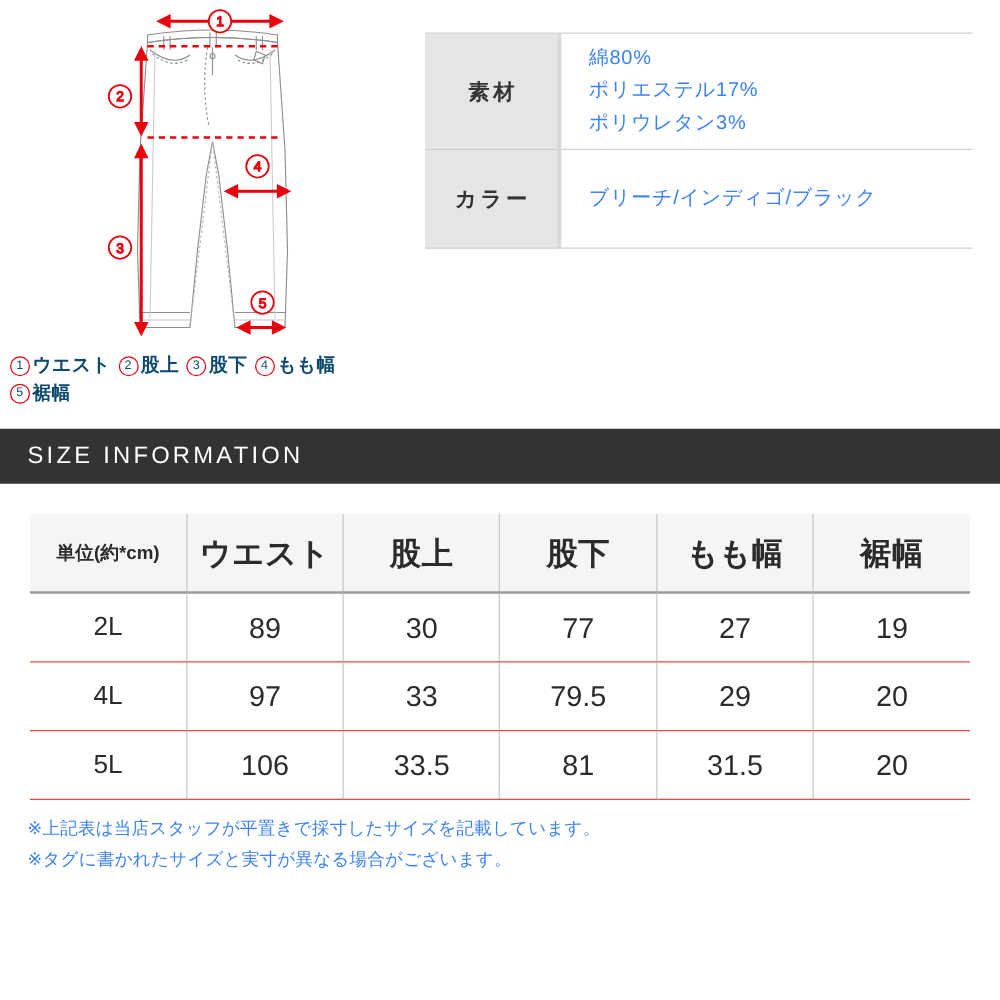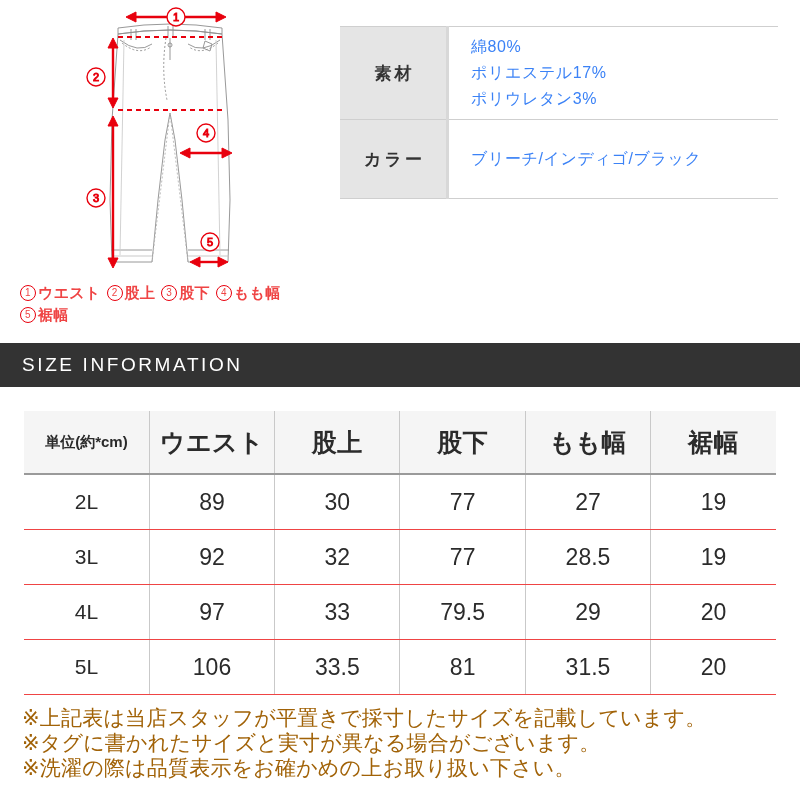--- a/index.html
+++ b/index.html
@@ -30,24 +30,24 @@
     position: relative;
     flex: 0 0 340px;
   }
   .diagram-svg {
     position: absolute;
     left: 0;
     top: 0;
   }
   .legend {
     position: absolute;
-    left: 20px;
+    left: 8px;
     top: 282px;
     width: 320px;
-    color: #ef4444;
+    color: #0c4a6e;
     font-weight: bold;
     font-size: 15px;
     line-height: 22px;
     letter-spacing: 0.3px;
   }
   .legend .lg-item {
     white-space: nowrap;
     margin-right: 6px;
     display: inline-block;
   }
@@ -161,23 +161,23 @@
   }
   table.size td:first-child { font-size: 21px; }
   table.size td:last-child { border-right: none; }
 
   
   .notes {
     padding: 10px 22px 0 22px;
     box-sizing: border-box;
   }
   .notes .note {
-    font-size: 21px;
+    font-size: 14px;
     line-height: 25px;
-    color: #a16207;
+    color: #3b82f6;
     letter-spacing: 0.2px;
     white-space: nowrap;
   }
 </style>
 </head>
 <body>
 
 <div class="top-area">
 
   <div class="diagram-col">
@@ -301,28 +301,20 @@
     <tbody>
       <tr>
         <td>2L</td>
         <td>89</td>
         <td>30</td>
         <td>77</td>
         <td>27</td>
         <td>19</td>
       </tr>
       <tr>
-        <td>3L</td>
-        <td>92</td>
-        <td>32</td>
-        <td>77</td>
-        <td>28.5</td>
-        <td>19</td>
-      </tr>
-      <tr>
         <td>4L</td>
         <td>97</td>
         <td>33</td>
         <td>79.5</td>
         <td>29</td>
         <td>20</td>
       </tr>
       <tr>
         <td>5L</td>
         <td>106</td>
@@ -331,14 +323,13 @@
         <td>31.5</td>
         <td>20</td>
       </tr>
     </tbody>
   </table>
 </div>
 
 <div class="notes">
   <div class="note">※上記表は当店スタッフが平置きで採寸したサイズを記載しています。</div>
   <div class="note">※タグに書かれたサイズと実寸が異なる場合がございます。</div>
-  <div class="note">※洗濯の際は品質表示をお確かめの上お取り扱い下さい。</div>
 </div>
 
 </body></html>

